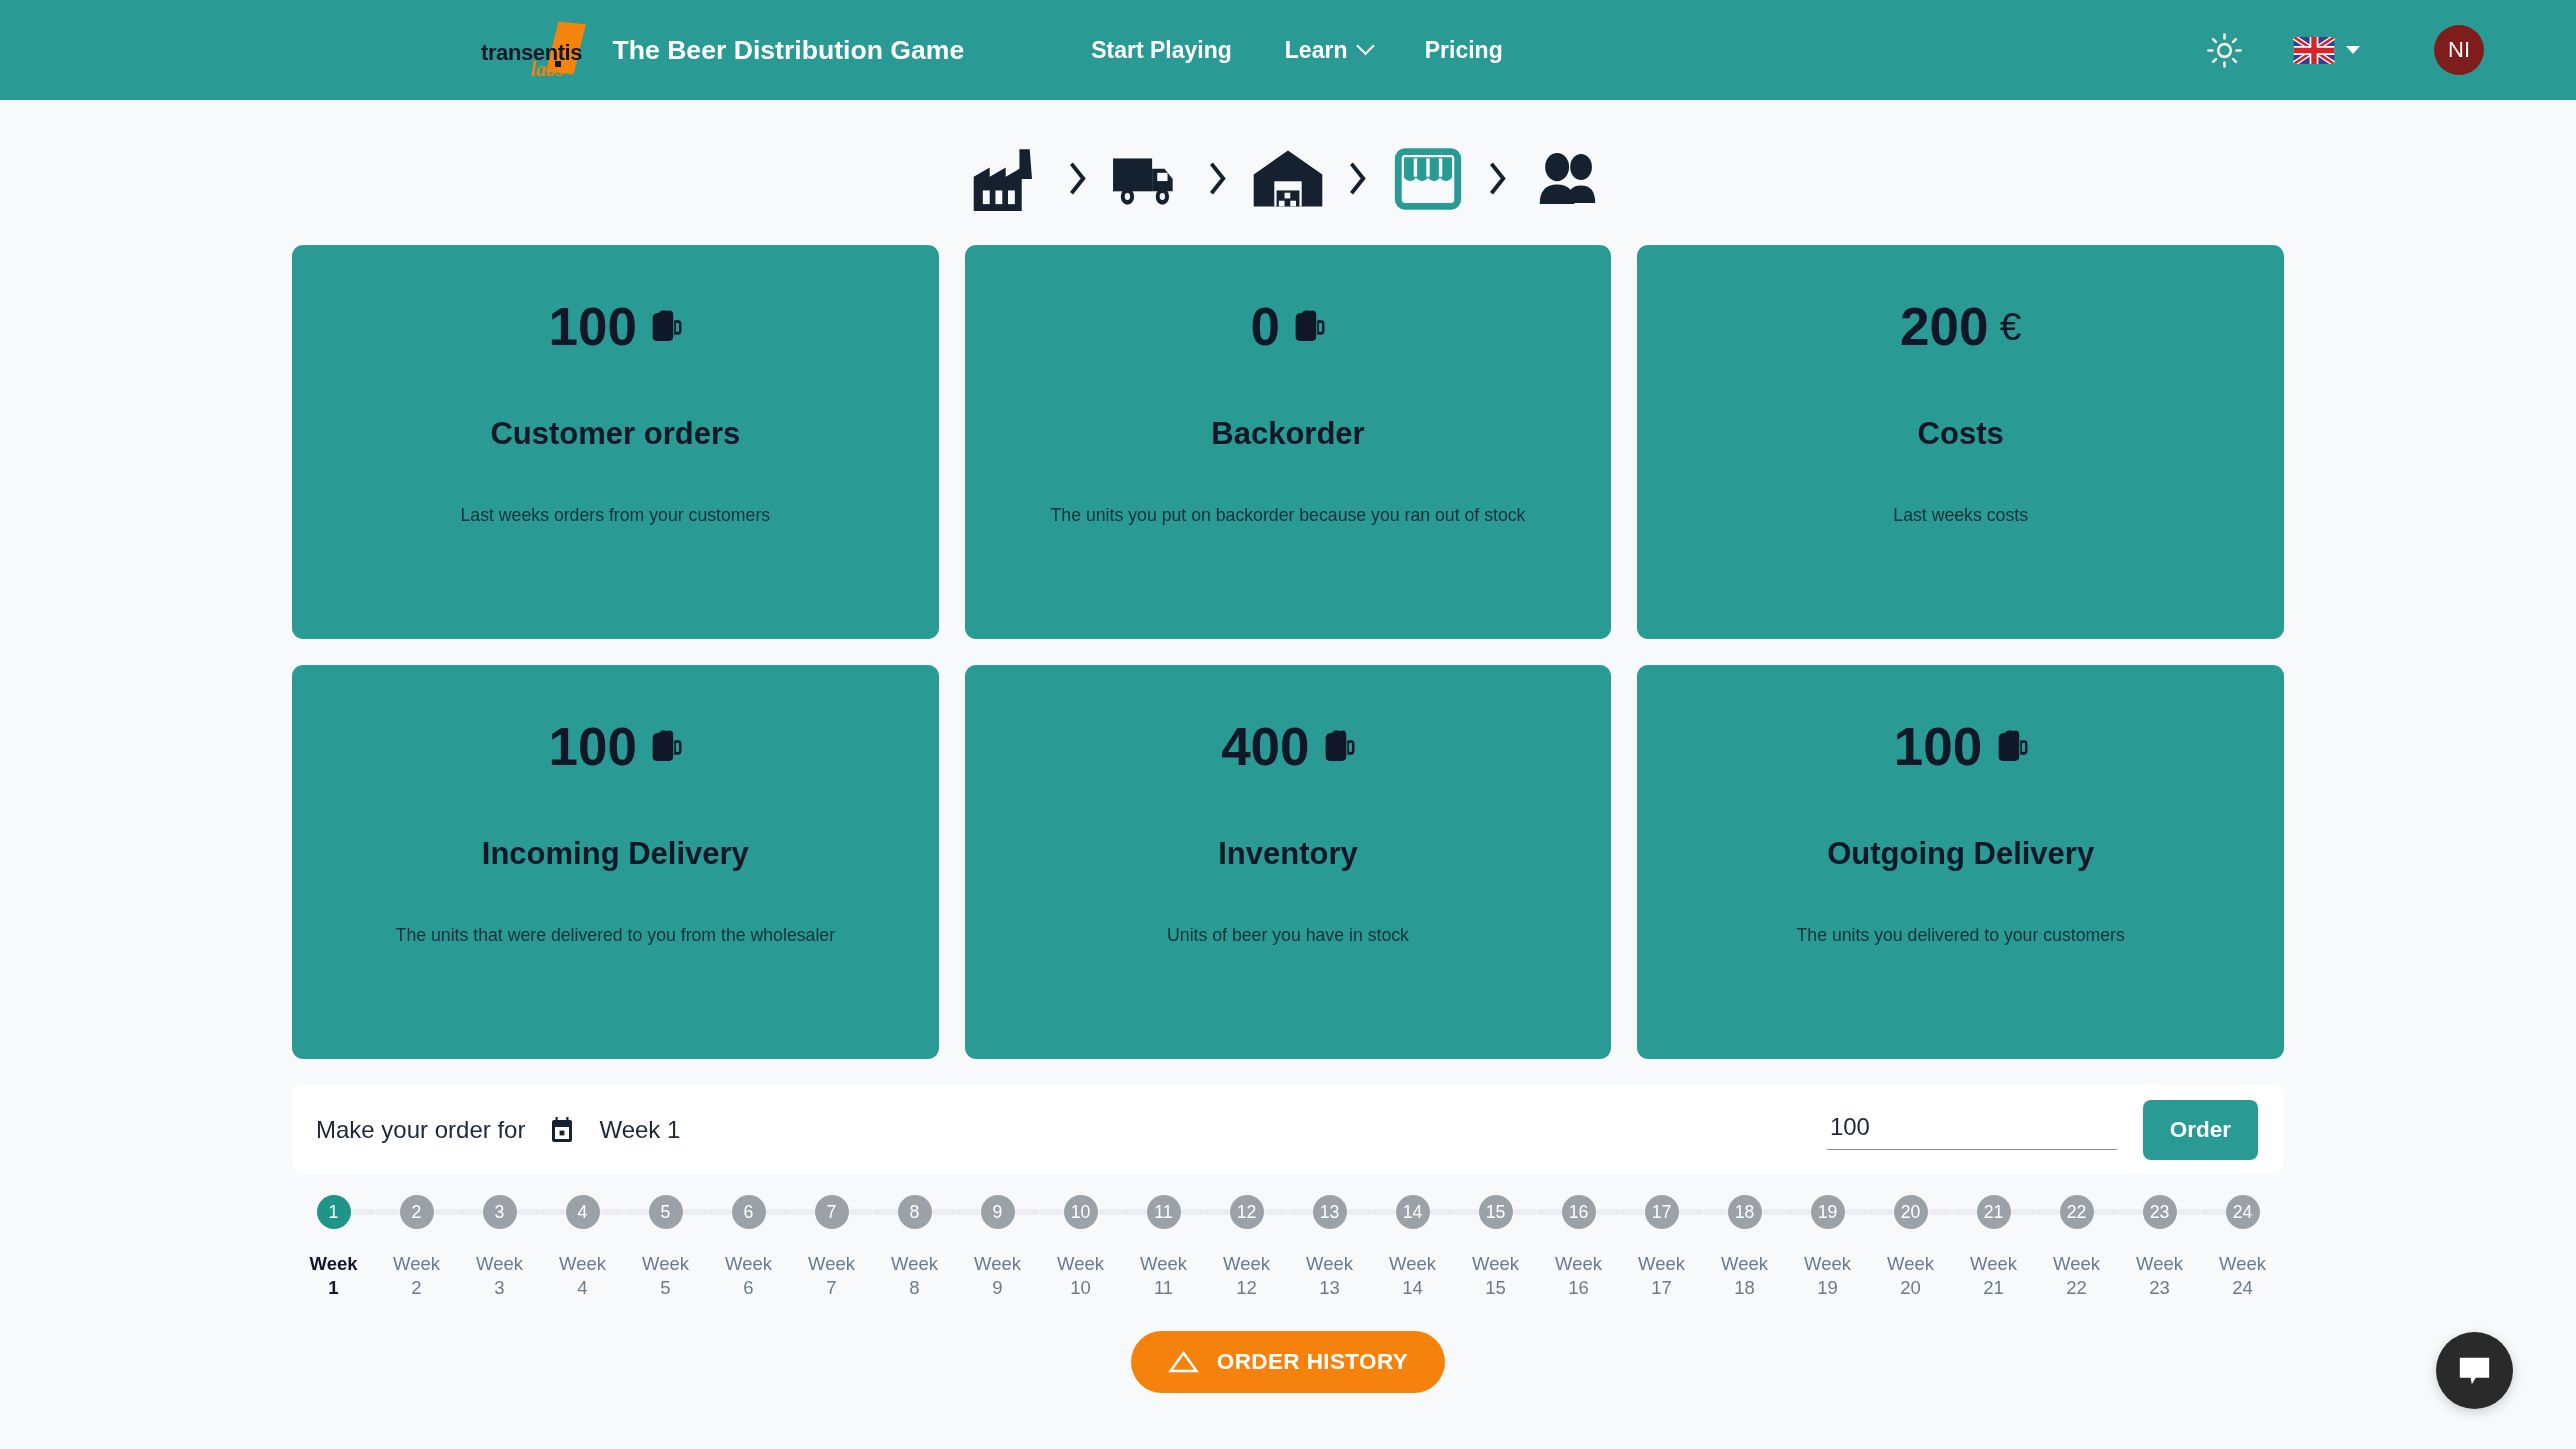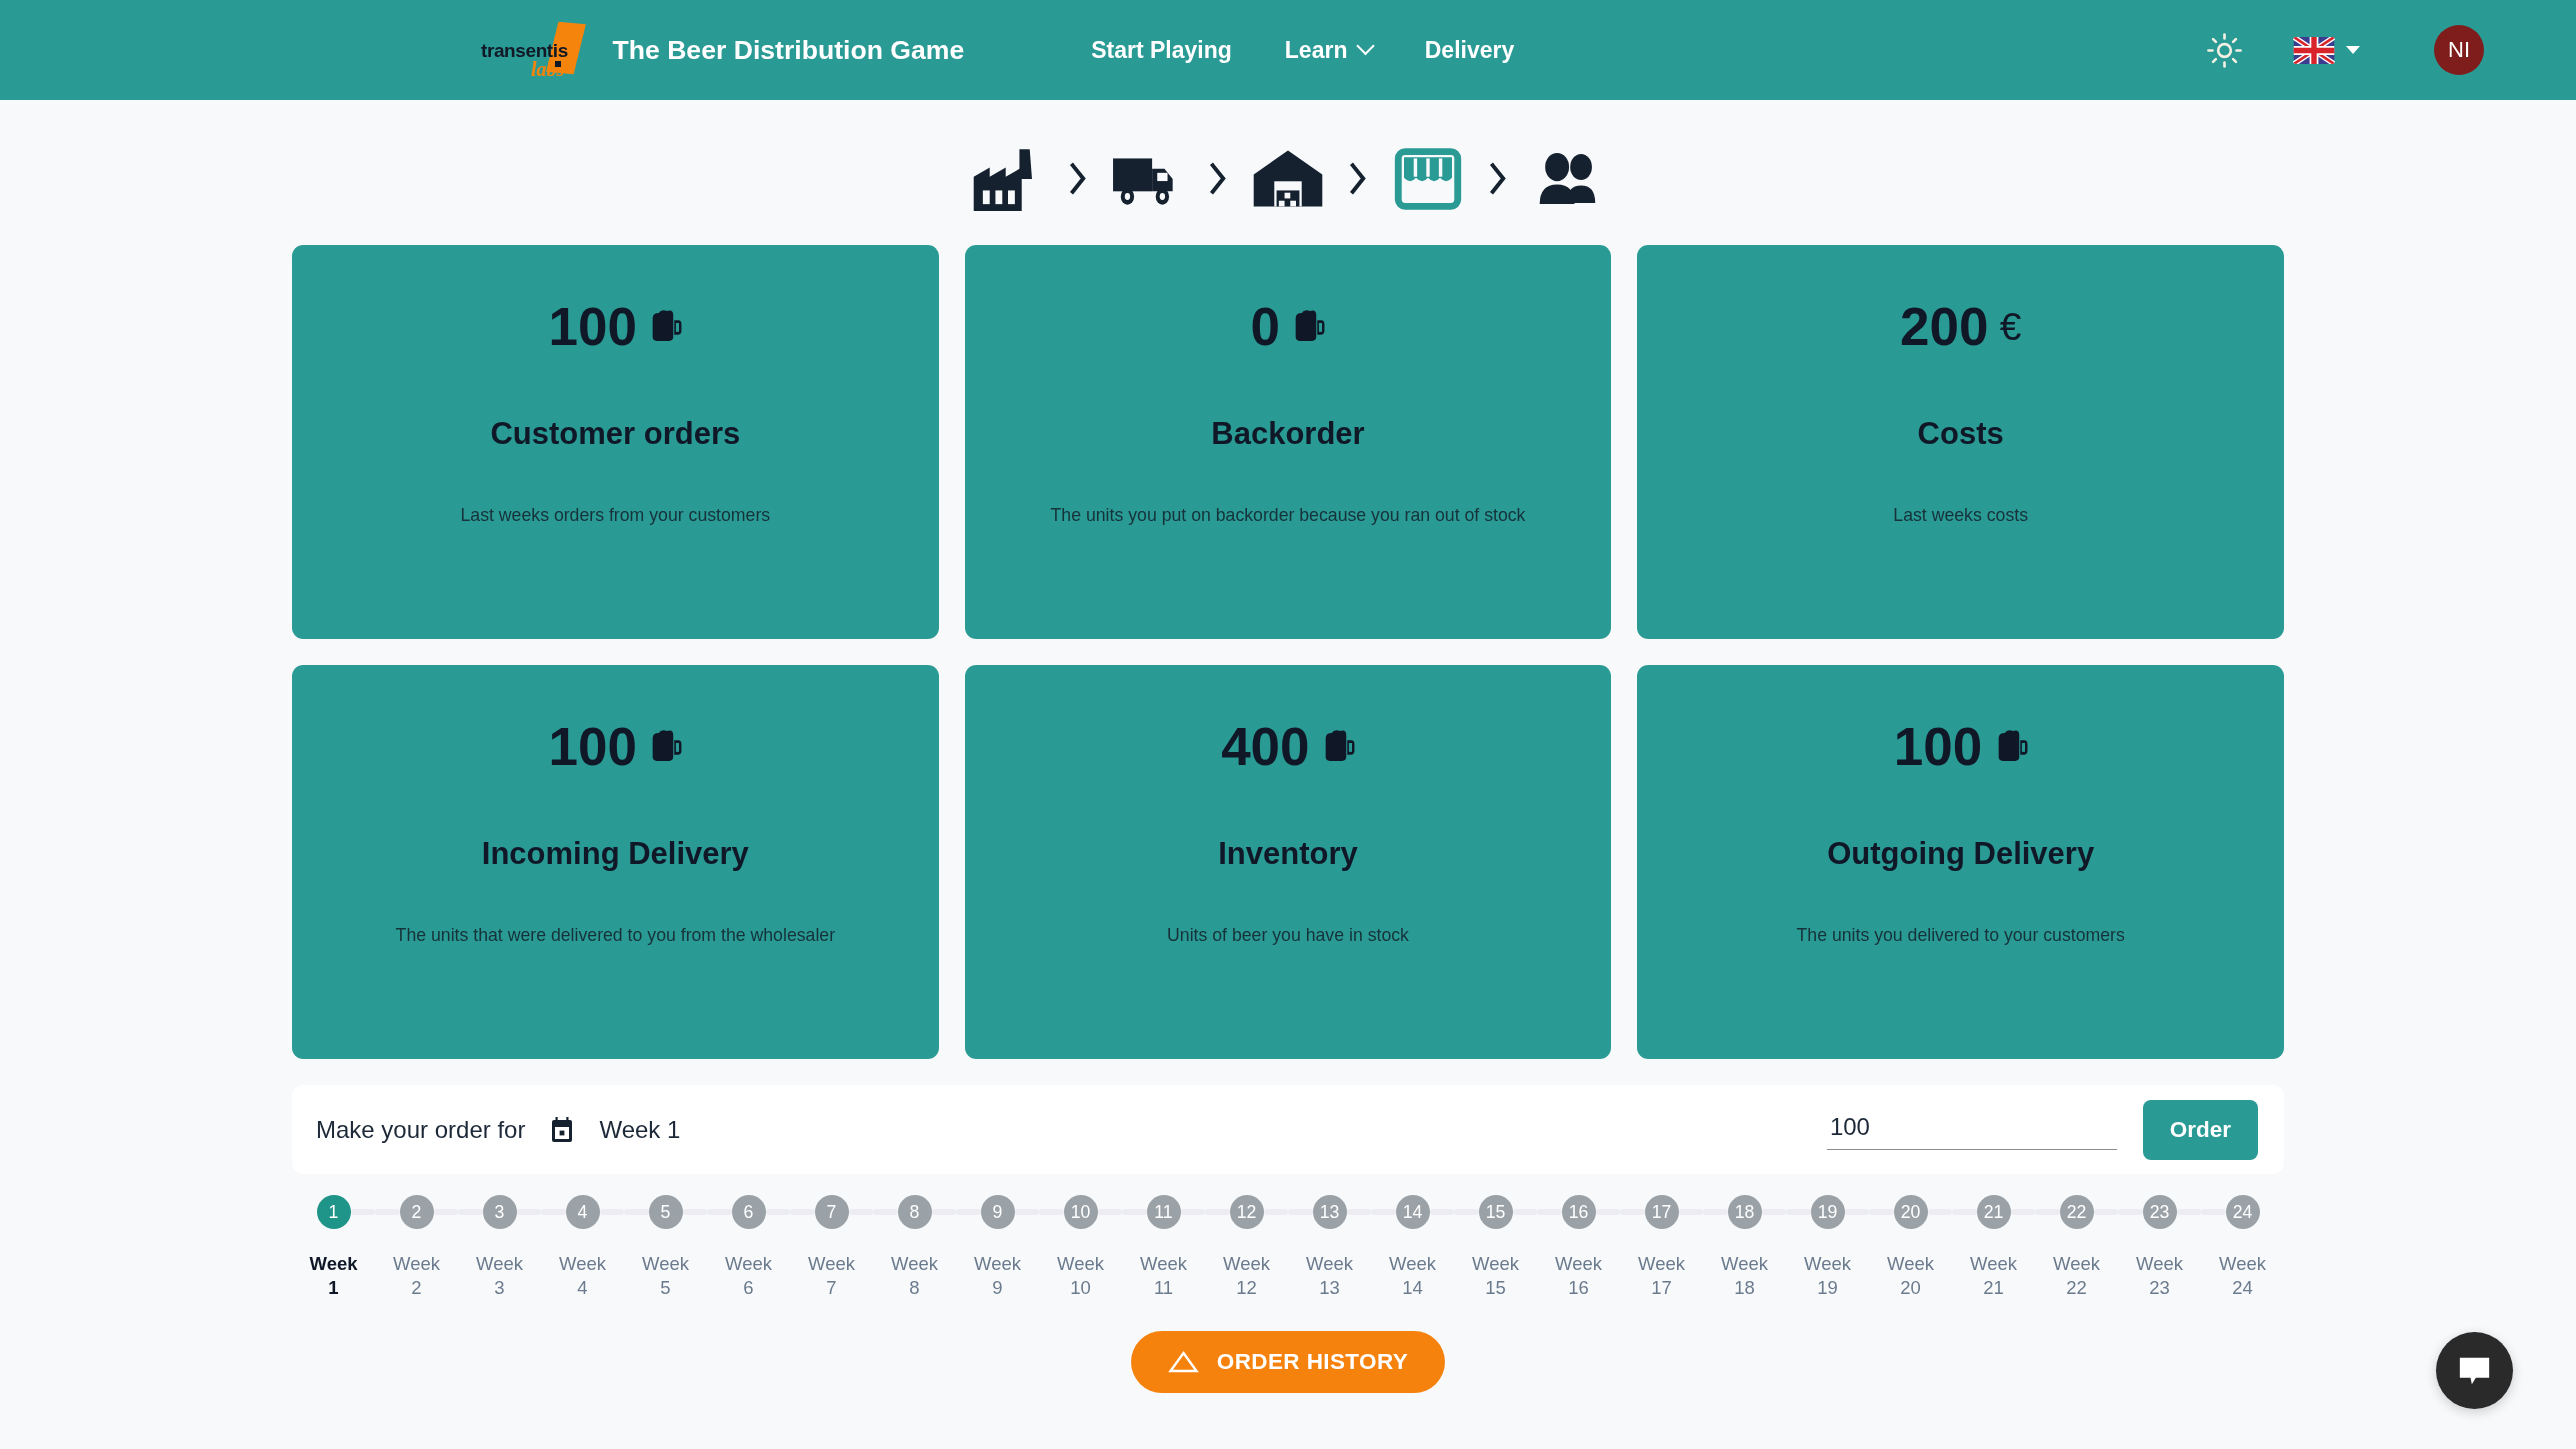--- a/index.html
+++ b/index.html
@@ -26,21 +26,21 @@
   }
   .logo {
     position: relative;
     width: 109px;
     height: 63px;
     display: block;
   }
   .logo-word {
     position: absolute;
     left: 0; top: 21px;
-    font-size: 19px;
+    font-size: 22px;
     font-weight: bold;
     color: #111927;
     letter-spacing: -0.4px;
     font-family: "Liberation Sans", sans-serif;
   }
   .logo-shape {
     position: absolute;
     left: 71px; top: 4.8px;
     width: 28px; height: 50px;
     background: #f5840c;
@@ -323,21 +323,21 @@
 
   <div class="nav">
     <div class="nav-item">
       <span>Start Playing</span>
     </div>
     <div class="nav-item">
       <span>Learn</span>
       <span class="chev"></span>
     </div>
     <div class="nav-item">
-      <span>Delivery</span>
+      <span>Pricing</span>
     </div>
   </div>
 
   <div class="header-right">
     <svg class="sun-icon" viewBox="0 0 24 24">
       <circle cx="12" cy="12" r="4.1" fill="none" stroke="#f4f0e4" stroke-width="1.7"></circle>
       <g stroke="#f4f0e4" stroke-width="1.7" stroke-linecap="round">
         <line x1="12" y1="1.6" x2="12" y2="4.2"></line>
         <line x1="12" y1="19.8" x2="12" y2="22.4"></line>
         <line x1="1.6" y1="12" x2="4.2" y2="12"></line>

